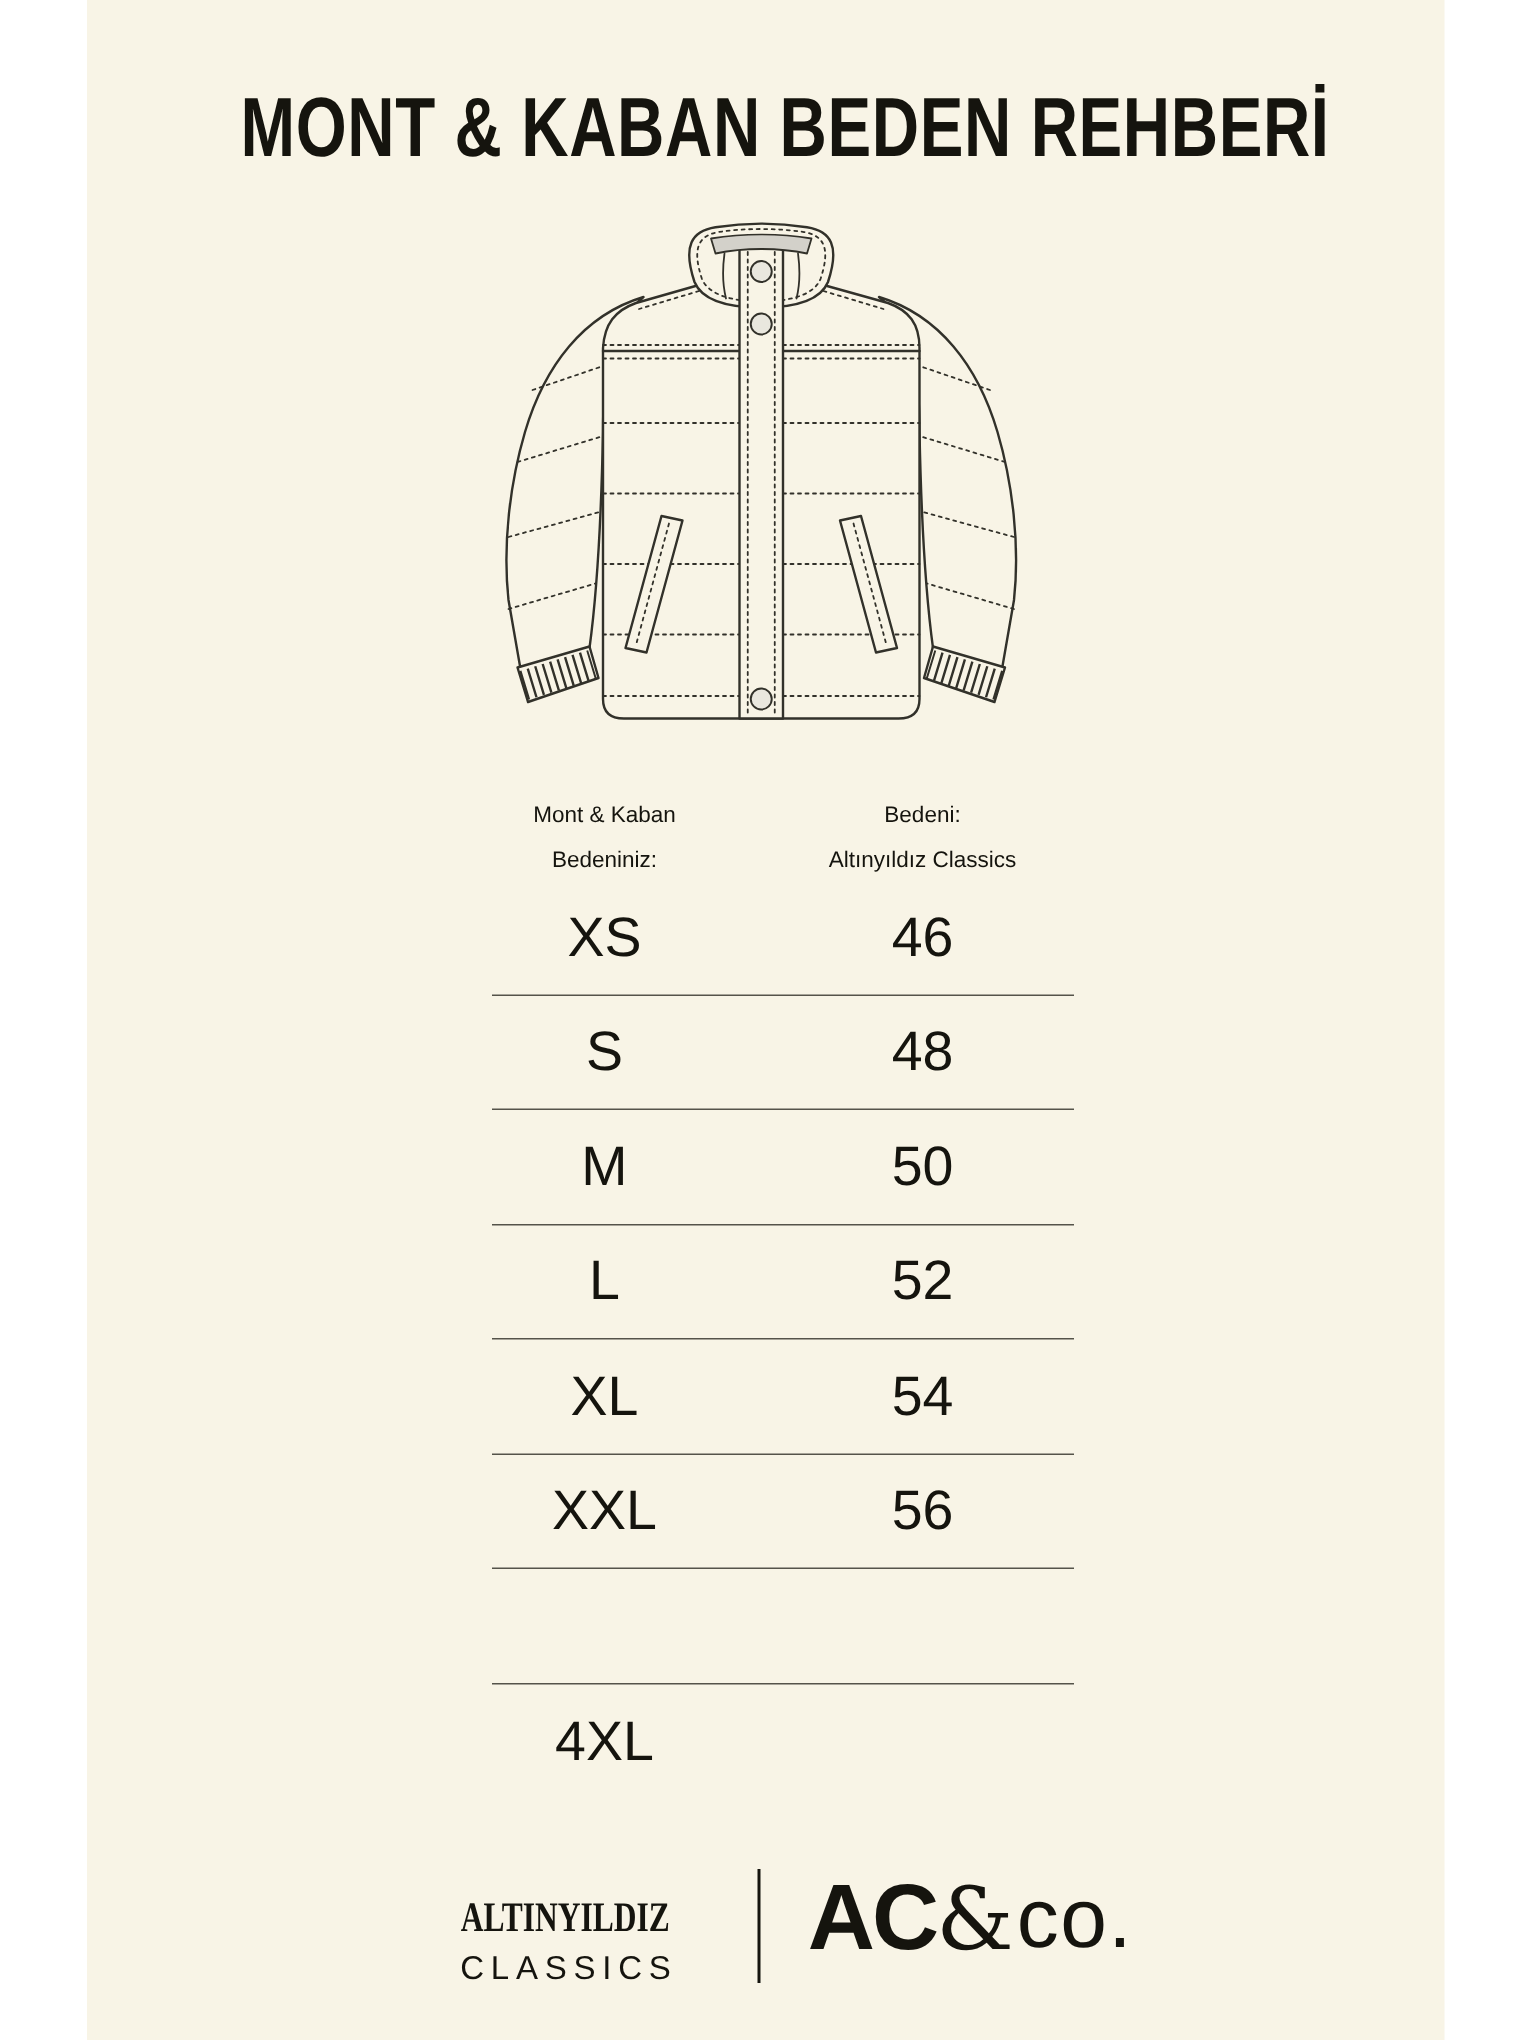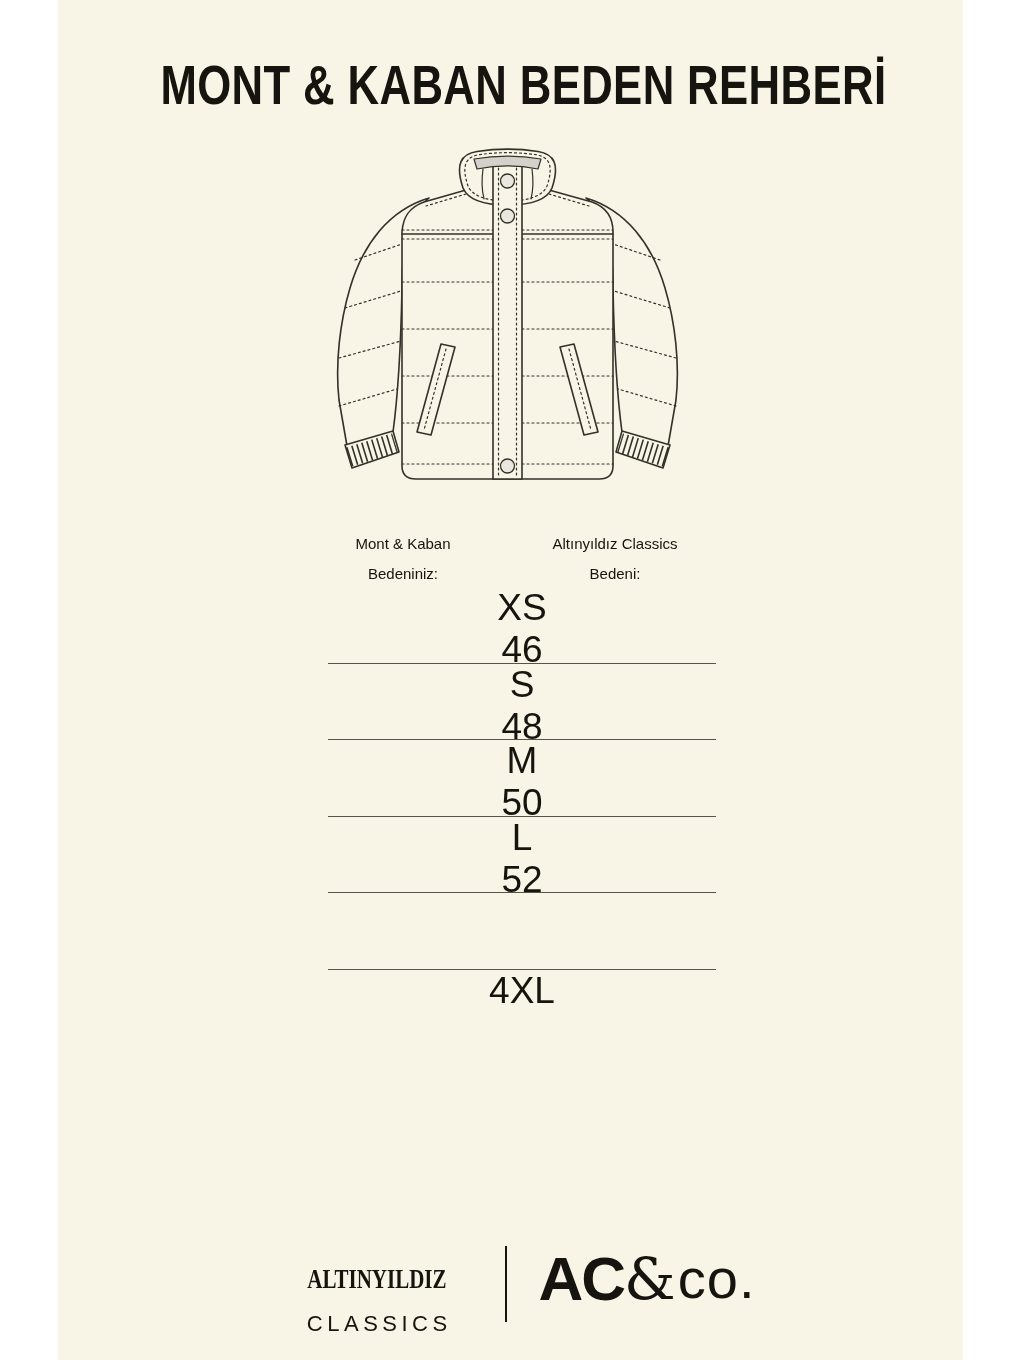--- a/index.html
+++ b/index.html
@@ -23,32 +23,32 @@
   
   .table-header{position:absolute;left:270px;top:529px;width:388px;display:flex;
     font-size:15px;line-height:30px;color:var(--ink);}
   .col-h{text-align:center;}
   .col-h.c1{width:150px;}
   .col-h.spacer{width:36px;}
   .col-h.c2{width:202px;}
 
   .size-rows{position:absolute;left:270px;top:587px;width:388px;}
   .size-row{height:76.5px;box-sizing:border-box;display:flex;align-items:center;
-    border-bottom:1.5px solid var(--table-rule,#55534a);font-size:37px;flex-direction:column;}
+    border-bottom:1.5px solid var(--table-rule,#55534a);font-size:37px;}
   .size-row:last-child{border-bottom:none;}
   .cell-size{width:150px;text-align:center;}
   .cell-gap{width:36px;}
   .cell-value{width:202px;text-align:center;}
 
   
   .brand-block{position:absolute;left:199px;top:1261px;width:240px;text-align:center;}
   .brand-primary{font-family:"Liberation Serif","DejaVu Serif",serif;font-weight:700;
     font-size:28px;line-height:36px;white-space:nowrap;}
   .brand-primary .squeeze{display:inline-block;transform:scaleX(0.75);transform-origin:50% 50%;}
-  .brand-secondary{font-size:22px;line-height:24px;letter-spacing:4.5px;padding-left:4.5px;margin-top:15px;font-weight:400;}
+  .brand-secondary{font-size:22px;line-height:24px;letter-spacing:4.5px;padding-left:4.5px;margin-top:3px;font-weight:400;}
   .footer-divider{position:absolute;left:447px;top:1246px;width:2px;height:76px;background:var(--ink,#15140e);}
   .ac-logo{position:absolute;left:479px;top:1248px;width:220px;display:flex;justify-content:center;align-items:center;white-space:nowrap;}
   .ac-logo .ac{font-size:62px;font-weight:800;letter-spacing:-2px;line-height:1;}
   .ac-logo .amp{font-family:"DejaVu Serif","Liberation Serif",serif;font-size:58px;font-weight:400;line-height:1;}
   .ac-logo .co{font-size:56px;font-weight:400;letter-spacing:1px;margin-left:2px;line-height:1;}
 </style>
 </head>
 <body>
 
 <div class="viewport">
@@ -130,22 +130,22 @@
       </svg>
     </div>
 
     <div class="table-header">
       <div class="col-h c1">
         <div>Mont &amp; Kaban</div>
         <div>Bedeniniz:</div>
       </div>
       <div class="col-h spacer"></div>
       <div class="col-h c2">
+        <div>Bedeni:</div>
         <div>Altınyıldız Classics</div>
-        <div>Bedeni:</div>
       </div>
     </div>
 
     <div class="size-rows">
 
         <div class="size-row">
           <div class="cell-size">XS</div>
           <div class="cell-gap"></div>
           <div class="cell-value">46</div>
         </div>
@@ -161,21 +161,31 @@
           <div class="cell-gap"></div>
           <div class="cell-value">50</div>
         </div>
 
         <div class="size-row">
           <div class="cell-size">L</div>
           <div class="cell-gap"></div>
           <div class="cell-value">52</div>
         </div>
 
-
+        <div class="size-row">
+          <div class="cell-size">XL</div>
+          <div class="cell-gap"></div>
+          <div class="cell-value">54</div>
+        </div>
+
+        <div class="size-row">
+          <div class="cell-size">XXL</div>
+          <div class="cell-gap"></div>
+          <div class="cell-value">56</div>
+        </div>
 
         <div class="size-row">
           <div class="cell-gap"></div>
         </div>
 
         <div class="size-row">
           <div class="cell-size">4XL</div>
           <div class="cell-gap"></div>
         </div>
       </div>

